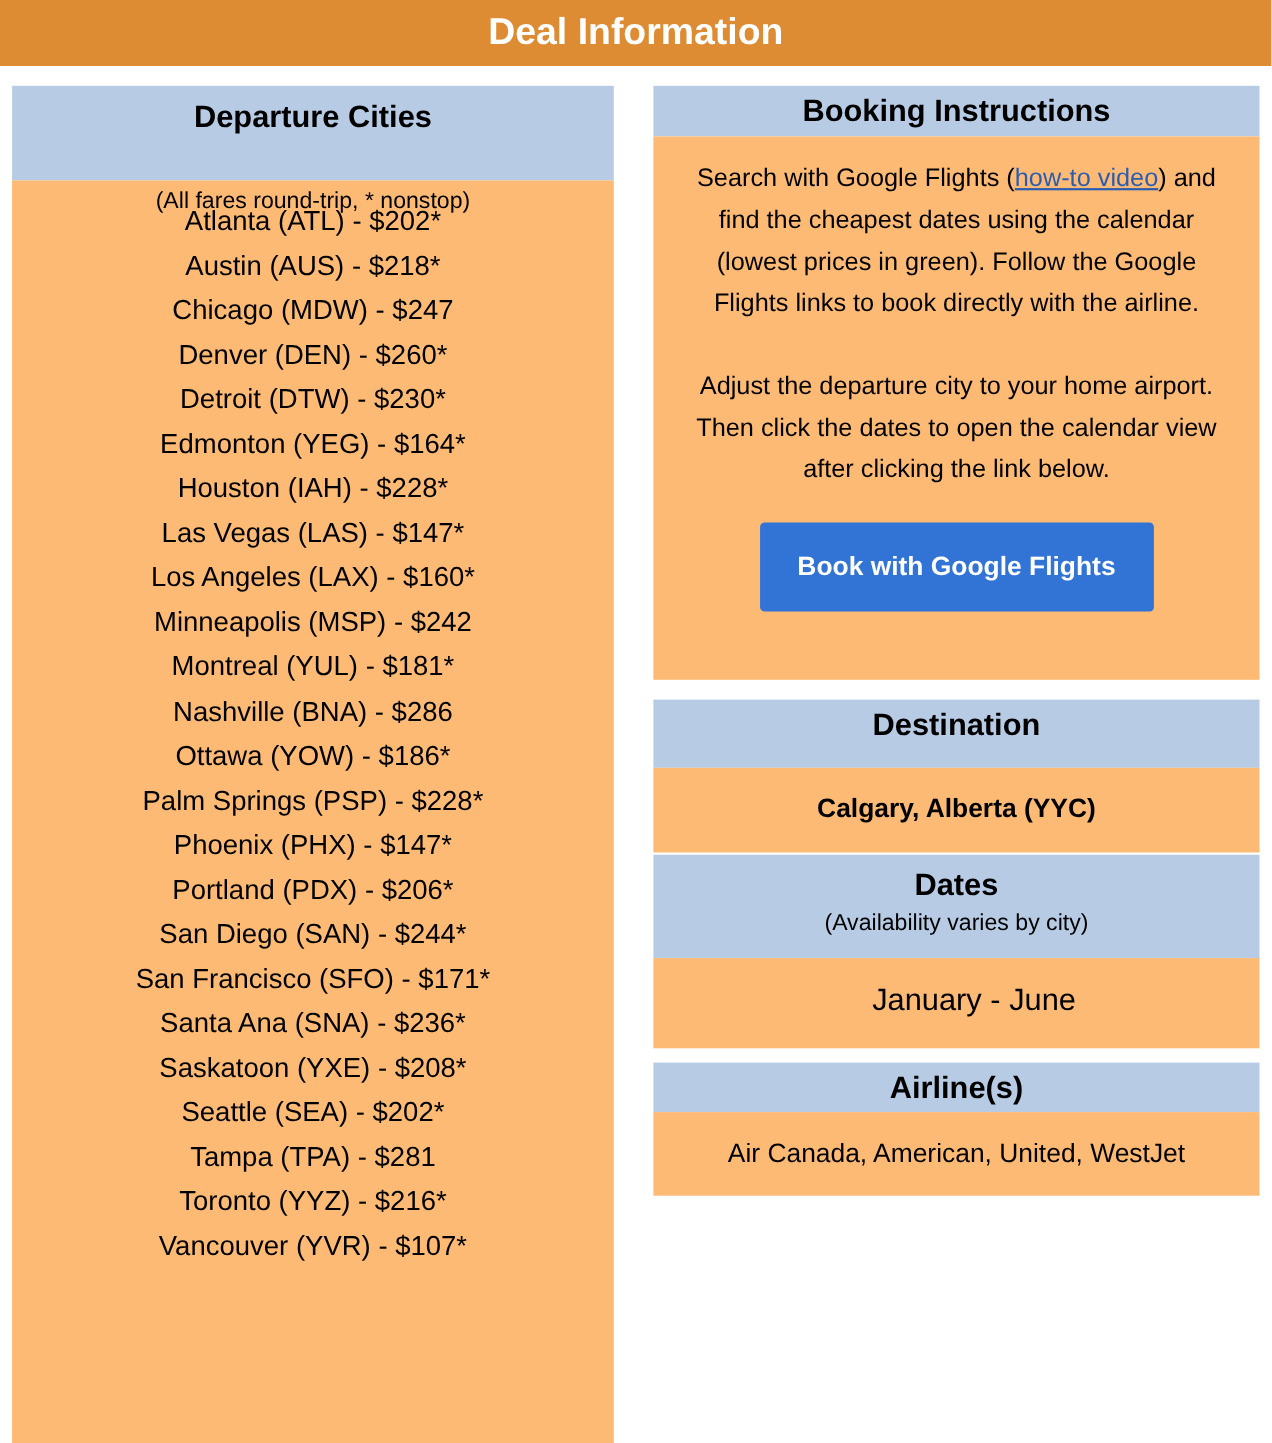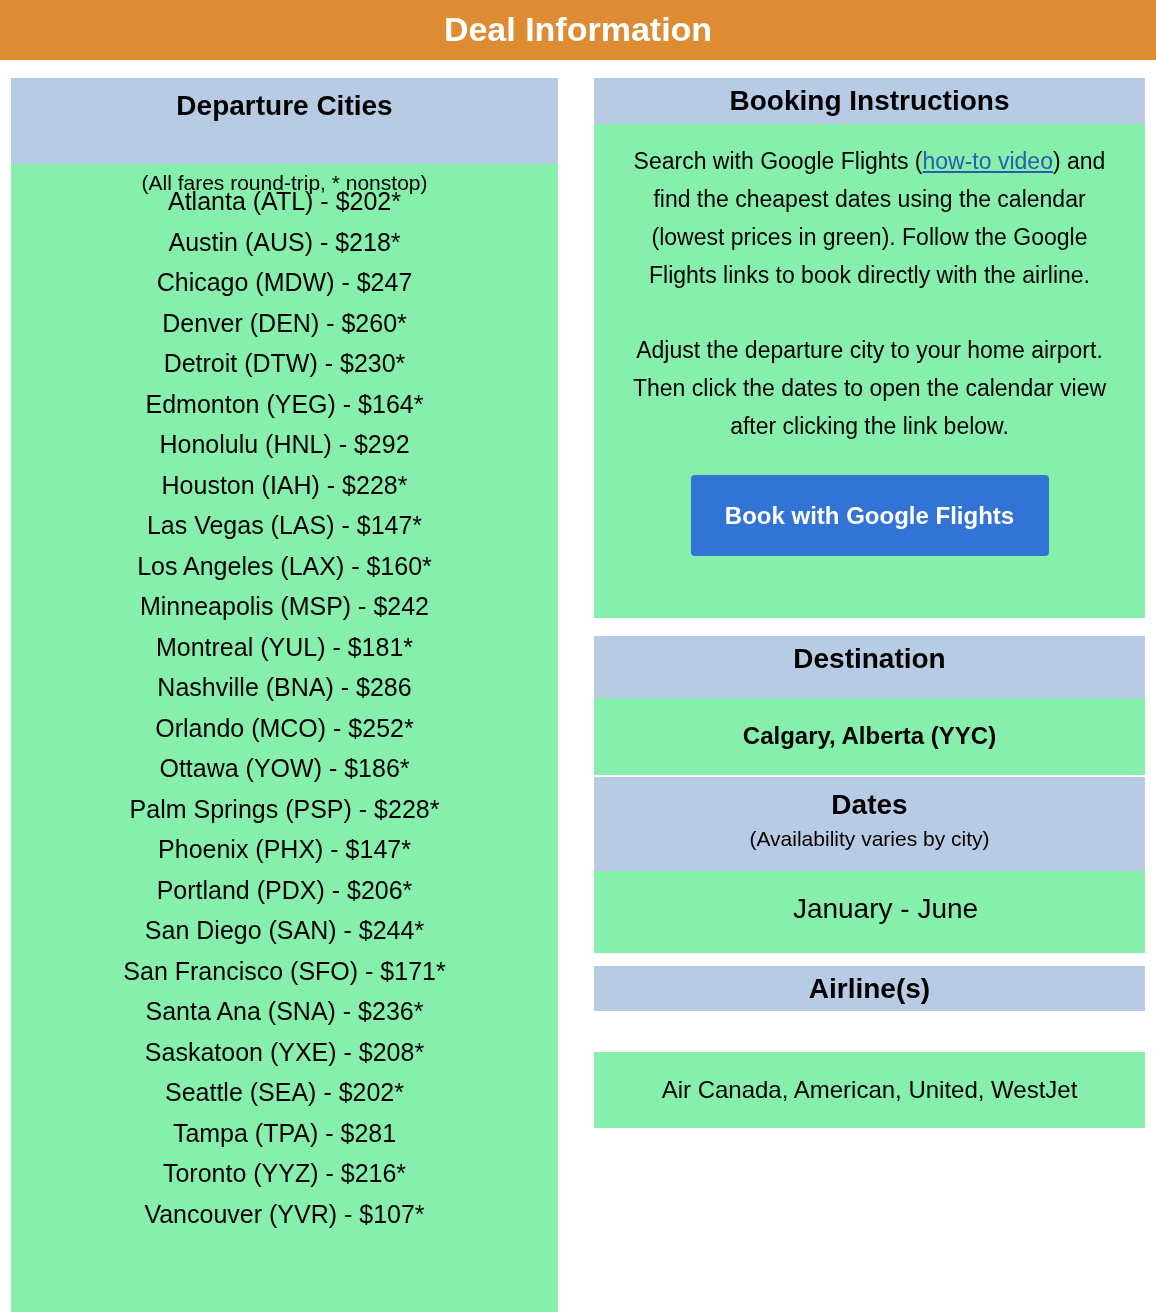--- a/index.html
+++ b/index.html
@@ -10,21 +10,21 @@
       position: absolute; left: 0; top: 0; width: 1156px; height: 60px;
       background: #de8c33; color: #fff; text-align: center;
       font-weight: bold; font-size: 34px; line-height: 58px;
     }
 
     .panel { position: absolute; }
     .panel-head {
       background: #b7cce4; text-align: center;
     }
     .panel-body {
-      background: #86efac; text-align: center;
+      background: #fdba74; text-align: center;
     }
     .head-title { font-weight: bold; font-size: 28px; display: block; }
     .head-sub { font-size: 21px; display: block; }
 
     
     #left { left: 11px; top: 78px; width: 547px; height: 1240px; }
     #left .panel-head { height: 86px; padding-top: 12px; }
     #left .head-title { line-height: 32px; }
     #left .head-sub { line-height: 26px; margin-top: 48px; }
     #left .panel-body { height: 1160px; padding-top: 17px; }
@@ -53,49 +53,47 @@
 
     #dates { top: 777px; }
     #dates .panel-head { height: 94px; padding-top: 10px; }
     #dates .head-title { line-height: 36px; }
     #dates .head-sub { line-height: 32px; }
     #dates .panel-body { height: 82px; font-size: 28px; line-height: 76px; padding-left: 32px; }
 
     #airlines { top: 966px; }
     #airlines .panel-head { height: 45px; }
     #airlines .head-title { line-height: 45px; }
-    #airlines .panel-body { height: 76px; font-size: 24px; line-height: 76px; margin-top: 41px; }
+    #airlines .panel-body { height: 76px; font-size: 24px; line-height: 76px; }
   </style>
 </head>
 <body>
 
 <div class="banner">
   <span>Deal Information</span>
 </div>
 
 <section class="panel" id="left">
   <div class="panel-head">
     <span class="head-title">Departure Cities</span>
     <span class="head-sub">(All fares round-trip, * nonstop)</span>
   </div>
   <div class="panel-body" id="city-list">
     <span class="city-row">Atlanta (ATL) - $202*</span>
     <span class="city-row">Austin (AUS) - $218*</span>
     <span class="city-row">Chicago (MDW) - $247</span>
     <span class="city-row">Denver (DEN) - $260*</span>
     <span class="city-row">Detroit (DTW) - $230*</span>
     <span class="city-row">Edmonton (YEG) - $164*</span>
-    <span class="city-row">Honolulu (HNL) - $292</span>
     <span class="city-row">Houston (IAH) - $228*</span>
     <span class="city-row">Las Vegas (LAS) - $147*</span>
     <span class="city-row">Los Angeles (LAX) - $160*</span>
     <span class="city-row">Minneapolis (MSP) - $242</span>
     <span class="city-row">Montreal (YUL) - $181*</span>
     <span class="city-row">Nashville (BNA) - $286</span>
-    <span class="city-row">Orlando (MCO) - $252*</span>
     <span class="city-row">Ottawa (YOW) - $186*</span>
     <span class="city-row">Palm Springs (PSP) - $228*</span>
     <span class="city-row">Phoenix (PHX) - $147*</span>
     <span class="city-row">Portland (PDX) - $206*</span>
     <span class="city-row">San Diego (SAN) - $244*</span>
     <span class="city-row">San Francisco (SFO) - $171*</span>
     <span class="city-row">Santa Ana (SNA) - $236*</span>
     <span class="city-row">Saskatoon (YXE) - $208*</span>
     <span class="city-row">Seattle (SEA) - $202*</span>
     <span class="city-row">Tampa (TPA) - $281</span>

